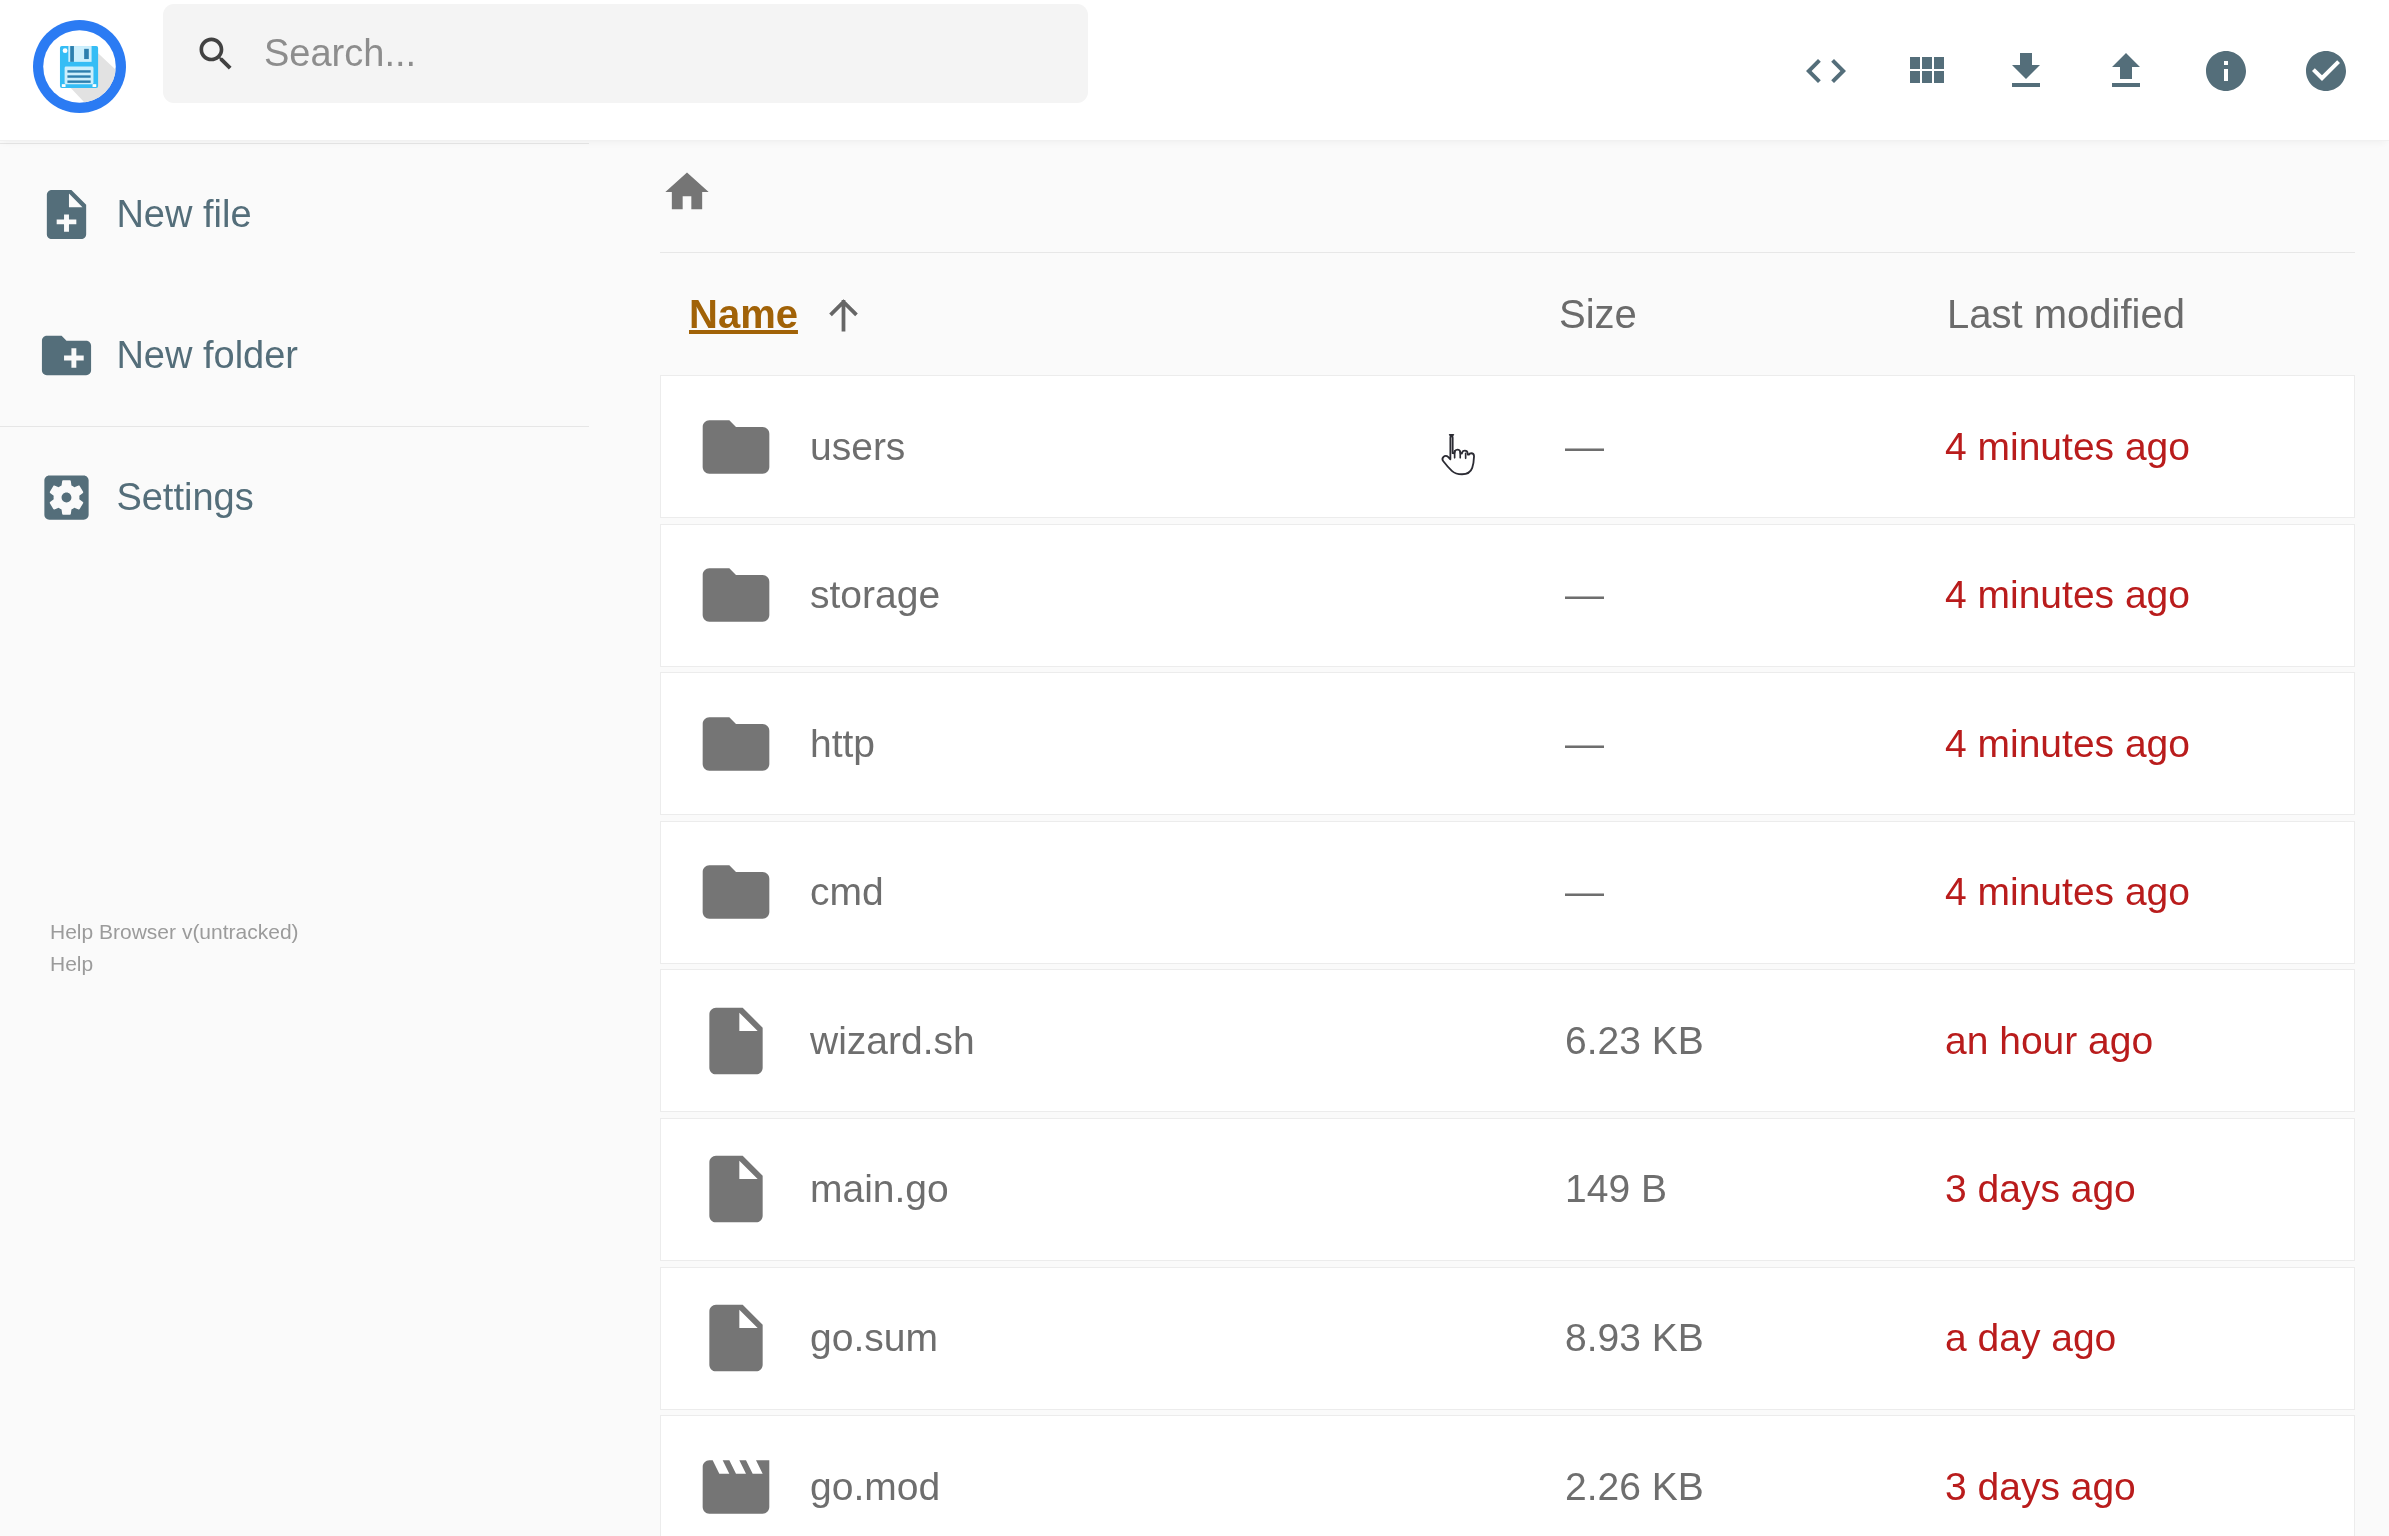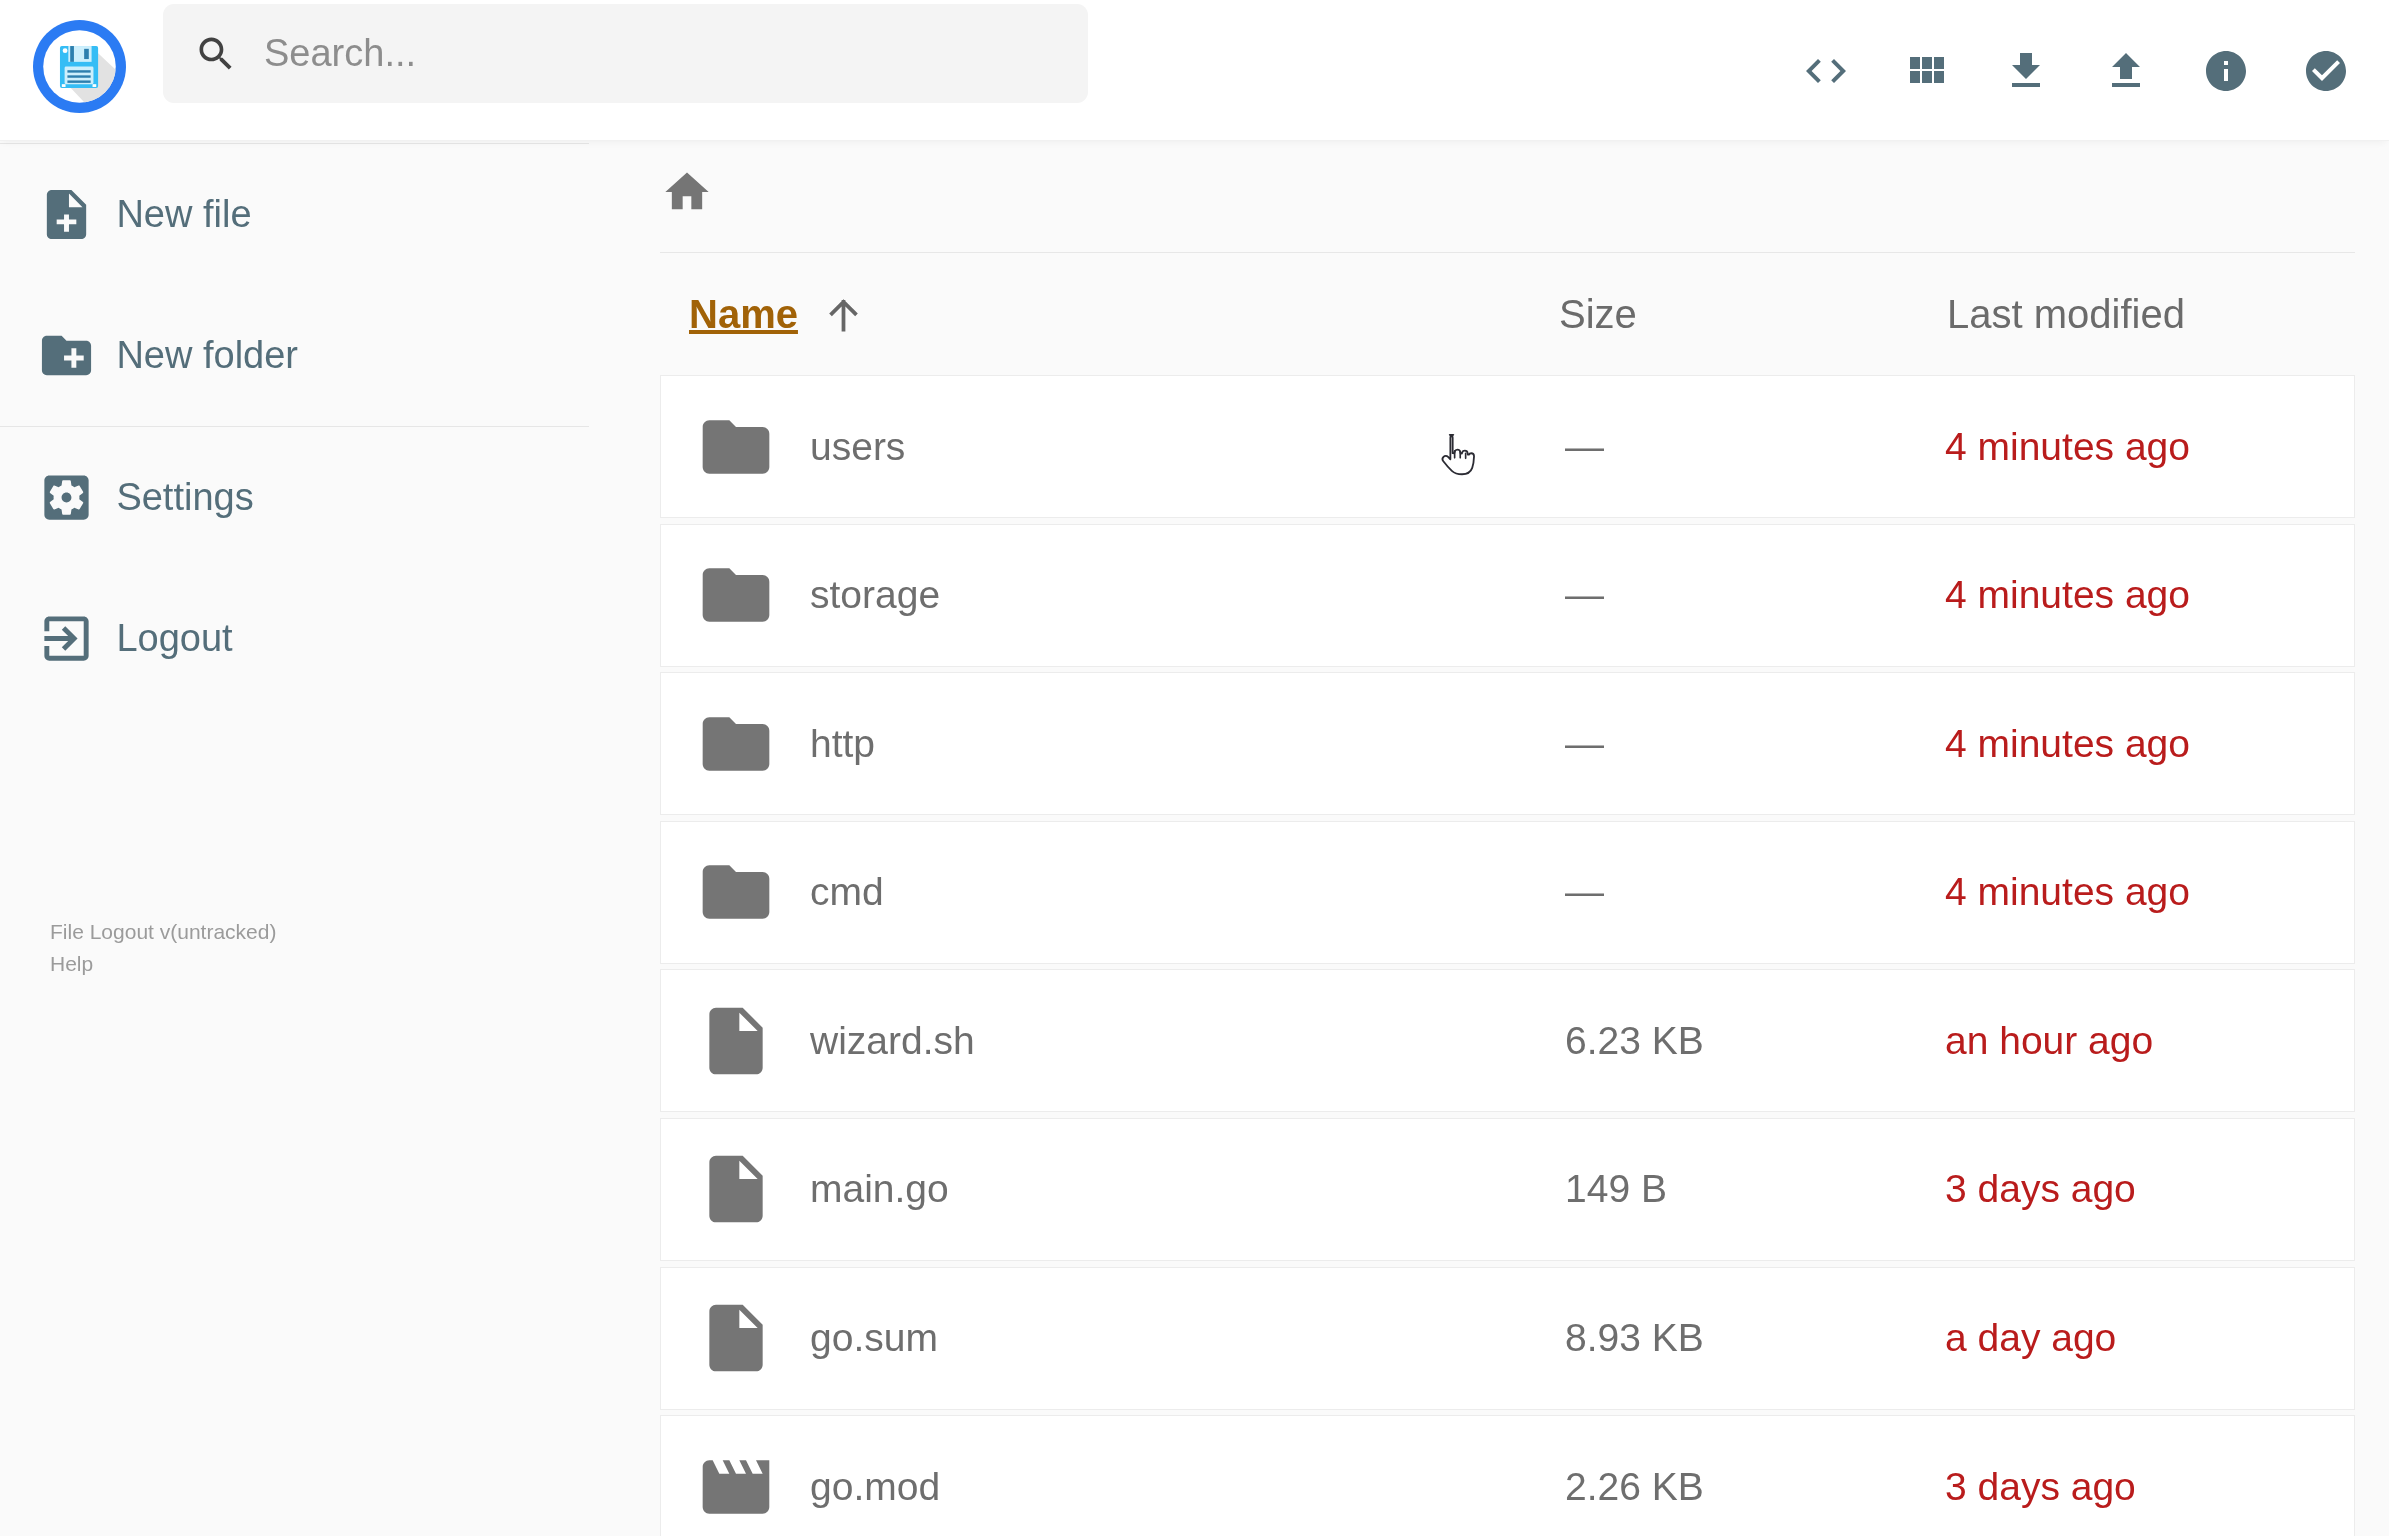--- a/index.html
+++ b/index.html
@@ -170,31 +170,23 @@
   </div>
   <div class="side-divider"></div>
   <div class="side-item">
     <span class="sicon">
       <svg viewBox="0 0 24 24">
           <path fill="currentColor" d="M12 10c-1.1 0-2 .9-2 2s.9 2 2 2 2-.9 2-2-.9-2-2-2zm7-7H5c-1.1 0-2 .9-2 2v14c0 1.1.9 2 2 2h14c1.1 0 2-.9 2-2V5c0-1.1-.9-2-2-2zm-1.75 9c0 .23-.02.46-.05.68l1.48 1.16c.13.11.17.3.08.45l-1.4 2.42c-.09.15-.27.21-.43.15l-1.74-.7c-.36.28-.76.51-1.18.69l-.26 1.85c-.03.17-.18.3-.35.3h-2.8c-.17 0-.32-.13-.35-.3l-.26-1.85c-.43-.18-.82-.41-1.18-.69l-1.74.7c-.16.06-.34 0-.43-.15l-1.4-2.42c-.09-.15-.05-.34.08-.45l1.48-1.16c-.03-.22-.05-.45-.05-.68s.02-.46.05-.68l-1.48-1.16c-.13-.11-.17-.3-.08-.45l1.4-2.42c.09-.15.27-.21.43-.15l1.74.7c.36-.28.76-.51 1.18-.69l.26-1.85c.03-.17.18-.3.35-.3h2.8c.17 0 .32.13.35.3l.26 1.85c.43.18.82.41 1.18.69l1.74-.7c.16-.06.34 0 .43.15l1.4 2.42c.09.15.05.34-.08.45l-1.48 1.16c.03.22.05.45.05.68z"></path>
         </svg>
     </span>
     <span class="slabel">Settings</span>
   </div>
-  <div class="side-item">
-    <span class="sicon">
-      <svg viewBox="0 0 24 24">
-          <path fill="currentColor" d="M10.09 15.59 11.5 17l5-5-5-5-1.41 1.41L12.67 11H3v2h9.67l-2.58 2.59zM19 3H5c-1.11 0-2 .9-2 2v4h2V5h14v14H5v-4H3v4c0 1.1.89 2 2 2h14c1.1 0 2-.9 2-2V5c0-1.1-.9-2-2-2z"></path>
-        </svg>
-    </span>
-    <span class="slabel">Logout</span>
-  </div>
 
   <div class="side-footer">
-    <div>File Logout v(untracked)</div>
+    <div>Help Browser v(untracked)</div>
     <div class="help">Help</div>
   </div>
 </nav>
 
 <div class="breadcrumb">
   <button class="home-btn">
     <svg viewBox="0 0 24 24">
         <path fill="currentColor" d="M10 20v-6h4v6h5v-8h3L12 3 2 12h3v8z"></path>
       </svg>
   </button>

